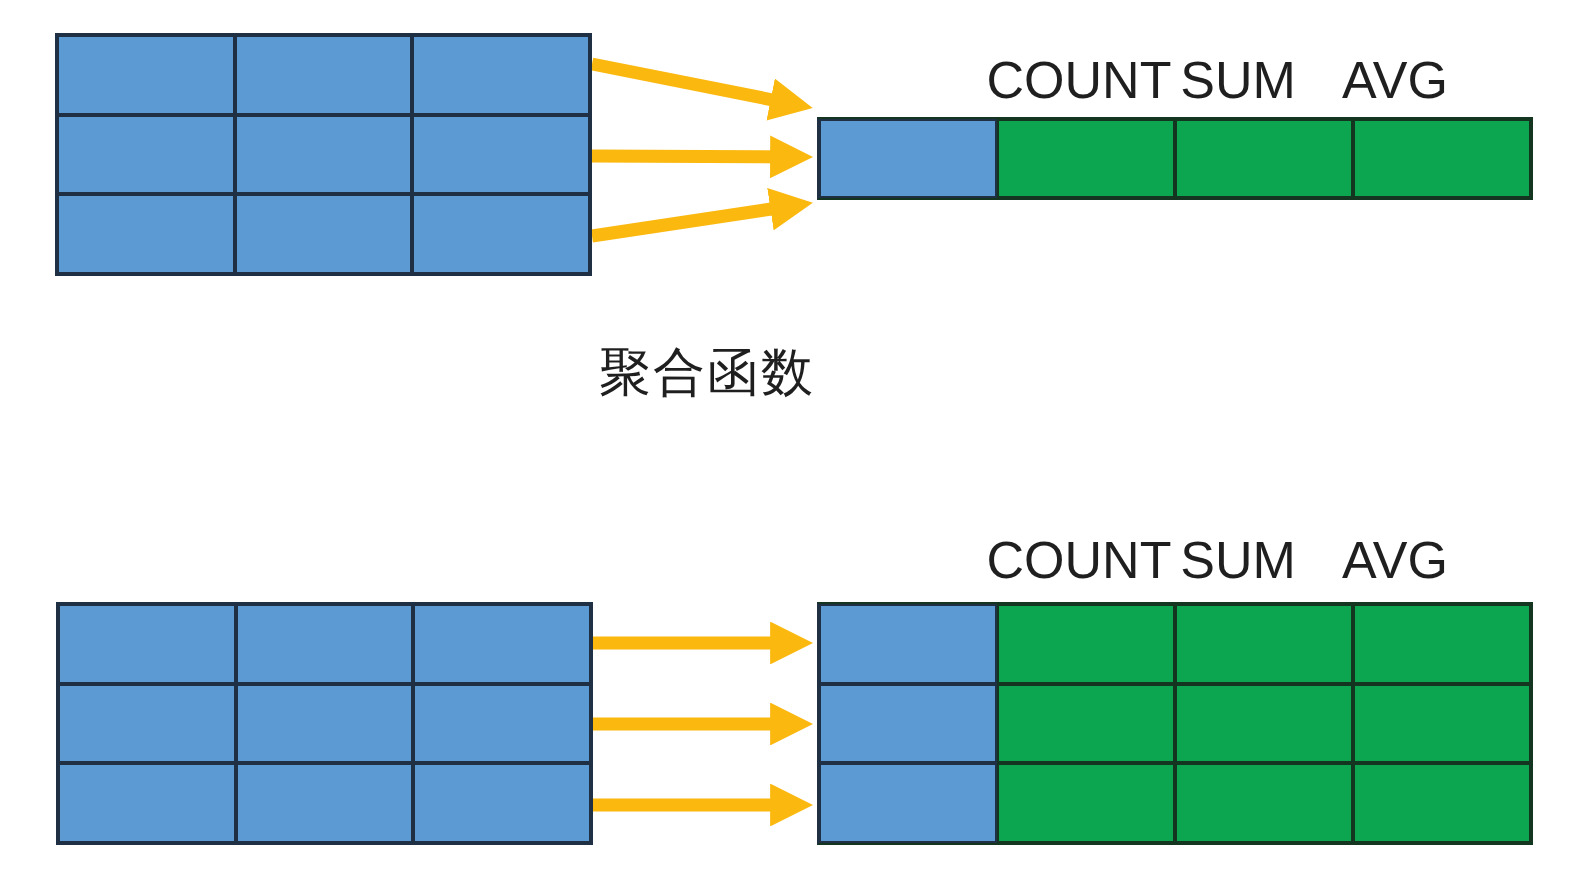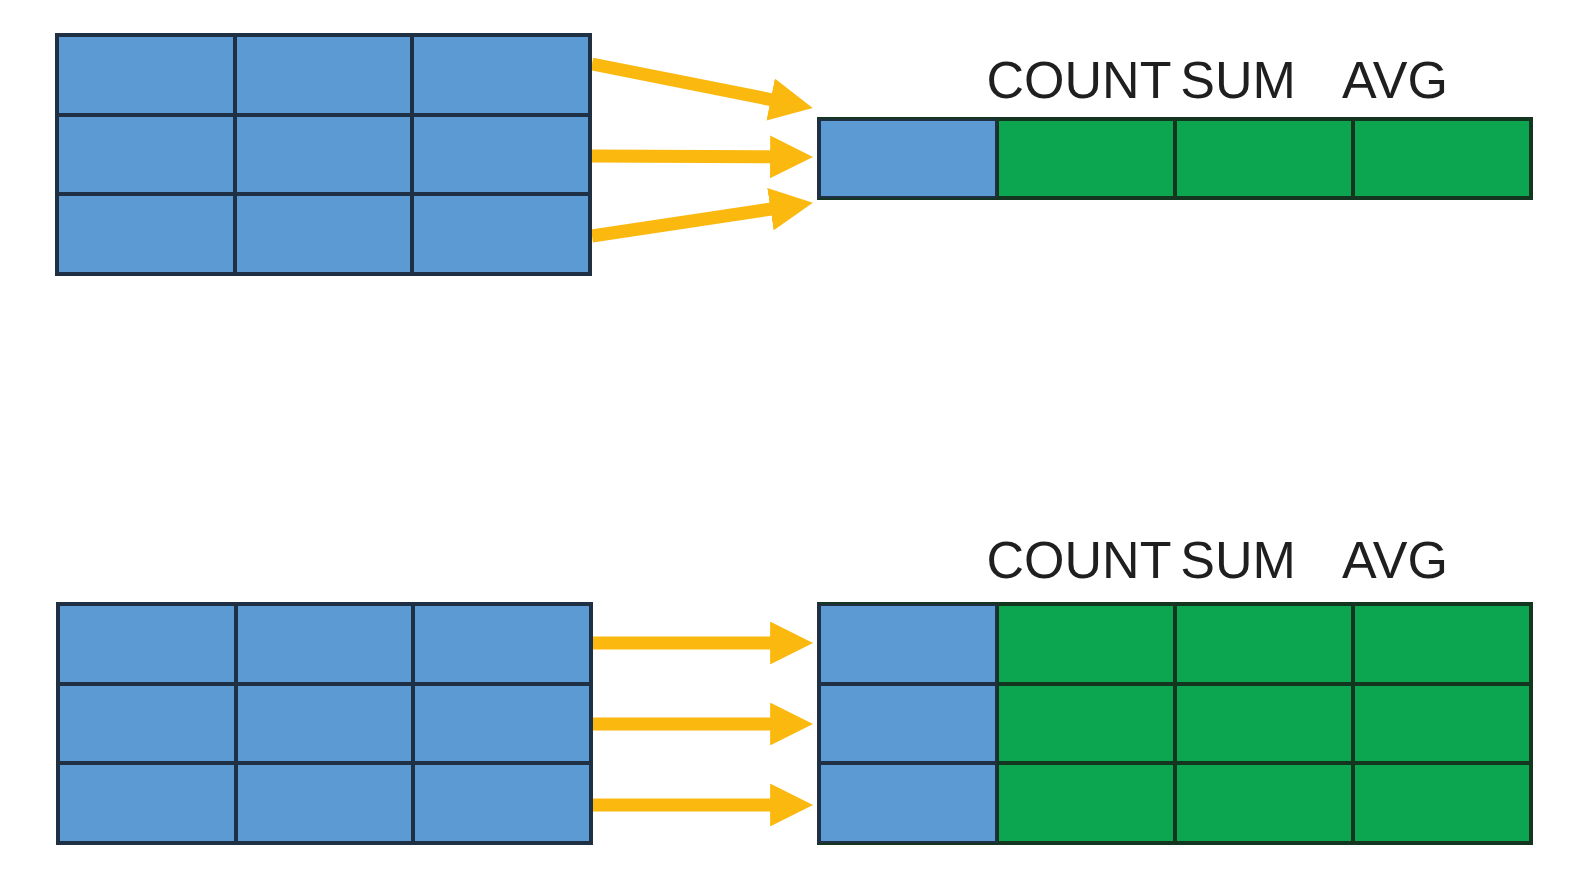--- a/index.html
+++ b/index.html
@@ -104,20 +104,21 @@
   <div class="col-label" style="left:1238px; top:54px;">SUM</div>
   <div class="col-label" style="left:1395px; top:54px;">AVG</div>
 
   <div class="grid res" style="left: 817px; top: 117px; width: 716px; height: 83px; grid-template-columns: repeat(4, 1fr); grid-template-rows: repeat(1, 1fr);">
       <div class="cell blue"></div>
       <div class="cell green"></div>
       <div class="cell green"></div>
       <div class="cell green"></div>
     </div>
 
+  <div class="caption" style="left:707px; top:346px;">聚合函数</div>
 
   <div class="col-label" style="left:1079px; top:534px;">COUNT</div>
   <div class="col-label" style="left:1238px; top:534px;">SUM</div>
   <div class="col-label" style="left:1395px; top:534px;">AVG</div>
 
   <div class="grid src" style="left: 56px; top: 602px; width: 537px; height: 243px; grid-template-columns: repeat(3, 1fr); grid-template-rows: repeat(3, 1fr);">
       <div class="cell blue"></div>
       <div class="cell blue"></div>
       <div class="cell blue"></div>
       <div class="cell blue"></div>

